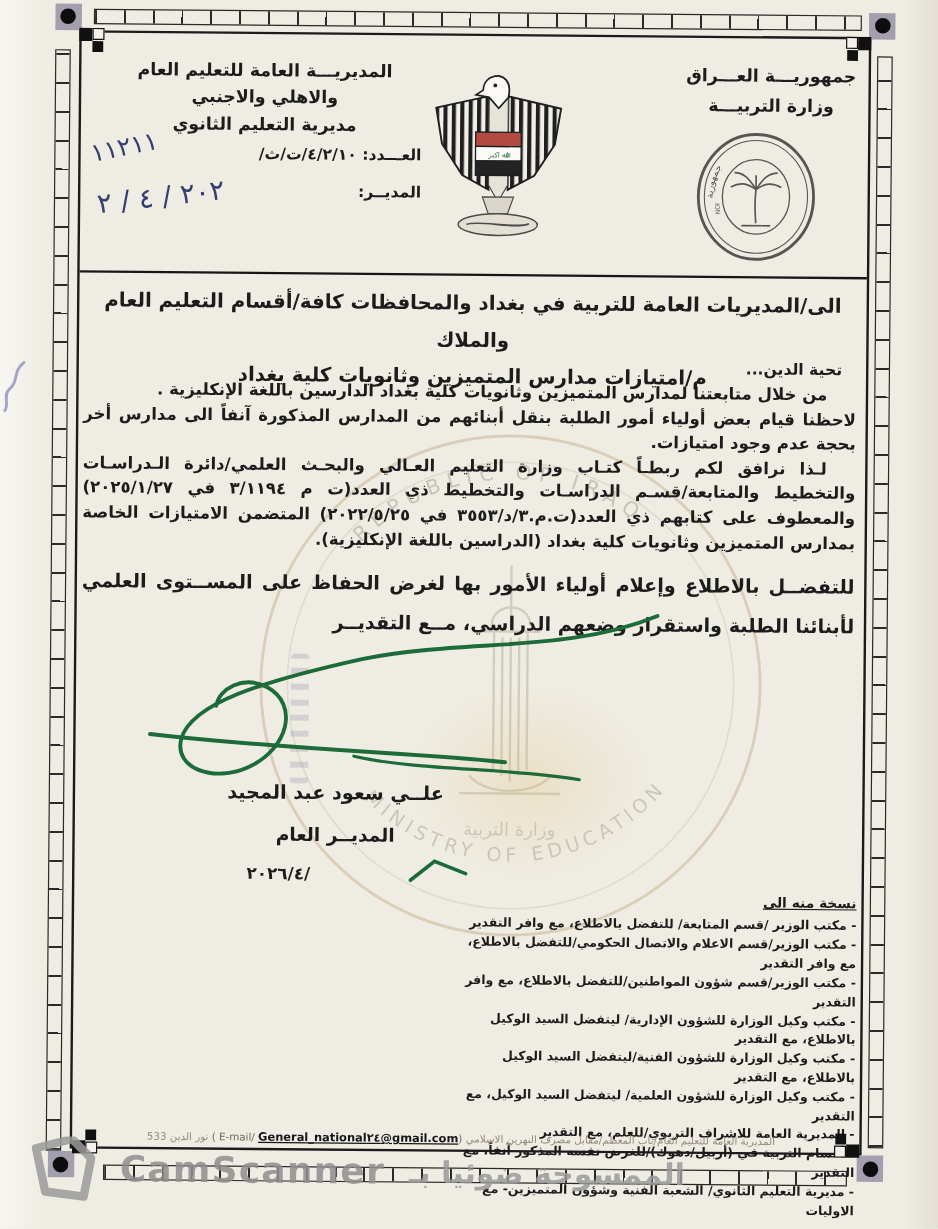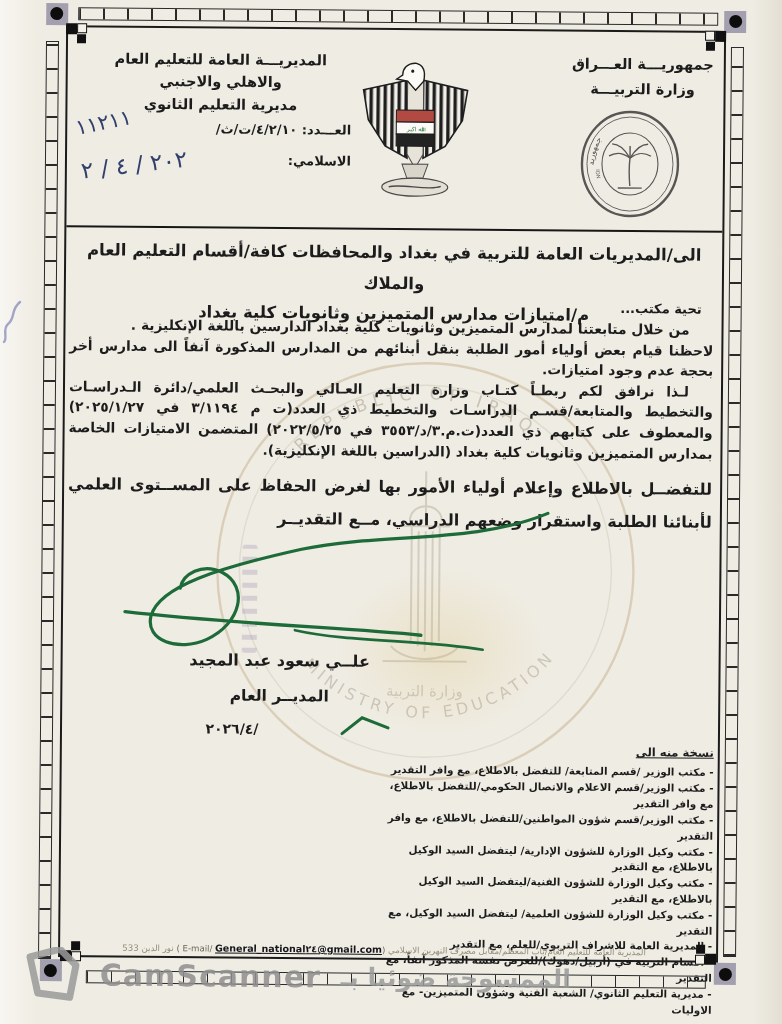--- a/index.html
+++ b/index.html
@@ -219,32 +219,32 @@
 
     <div class="hdr-left">
       <div>المديريـــة العامة للتعليم العام</div>
       <div>والاهلي والاجنبي</div>
       <div>مديرية التعليم الثانوي</div>
       <div class="meta">
         <span>العـــدد: ٤/٢/١٠/ت/ث/</span>
         <span class="hand hand-num">١١٢١١</span>
       </div>
       <div class="meta" style="margin-top:10px">
-        <span>الاسلامي:</span>
+        <span>المديــر:</span>
         <span class="hand hand-date">٢٠٢ / ٤ / ٢</span>
       </div>
     </div>
 
     <div class="divider"></div>
 
     <div class="title">
       <div>الى/المديريات العامة للتربية في بغداد والمحافظات كافة/أقسام التعليم العام والملاك</div>
       <div>م/امتيازات مدارس المتميزين وثانويات كلية بغداد</div>
     </div>
-    <div class="greeting">تحية مكتب...</div>
+    <div class="greeting">تحية الدين...</div>
 
     <div class="bodytxt">
       <p class="ind">من خلال متابعتنا لمدارس المتميزين وثانويات كلية بغداد الدارسين باللغة الإنكليزية .</p>
       <p>لاحظنا قيام بعض أولياء أمور الطلبة بنقل أبنائهم من المدارس المذكورة آنفاً الى مدارس أخر بحجة عدم وجود امتيازات.</p>
       <p class="ind">لـذا نرافق لكم ربطـاً كتـاب وزارة التعليم العـالي والبحـث العلمي/دائرة الـدراسـات والتخطيط والمتابعة/قسـم الدراسـات والتخطيط ذي العدد(ت م ٣/١١٩٤ في ٢٠٢٥/١/٢٧) والمعطوف على كتابهم ذي العدد(ت.م.٣/د/٣٥٥٣ في ٢٠٢٢/٥/٢٥) المتضمن الامتيازات الخاصة بمدارس المتميزين وثانويات كلية بغداد (الدراسين باللغة الإنكليزية).</p>
     </div>
 
     <div class="closing">
       <div class="l1">للتفضــل بالاطلاع وإعلام أولياء الأمور بها لغرض الحفاظ على المســتوى العلمي</div>
       <div class="l2">لأبنائنا الطلبة واستقرار وضعهم الدراسي، مــع التقديــر</div>

